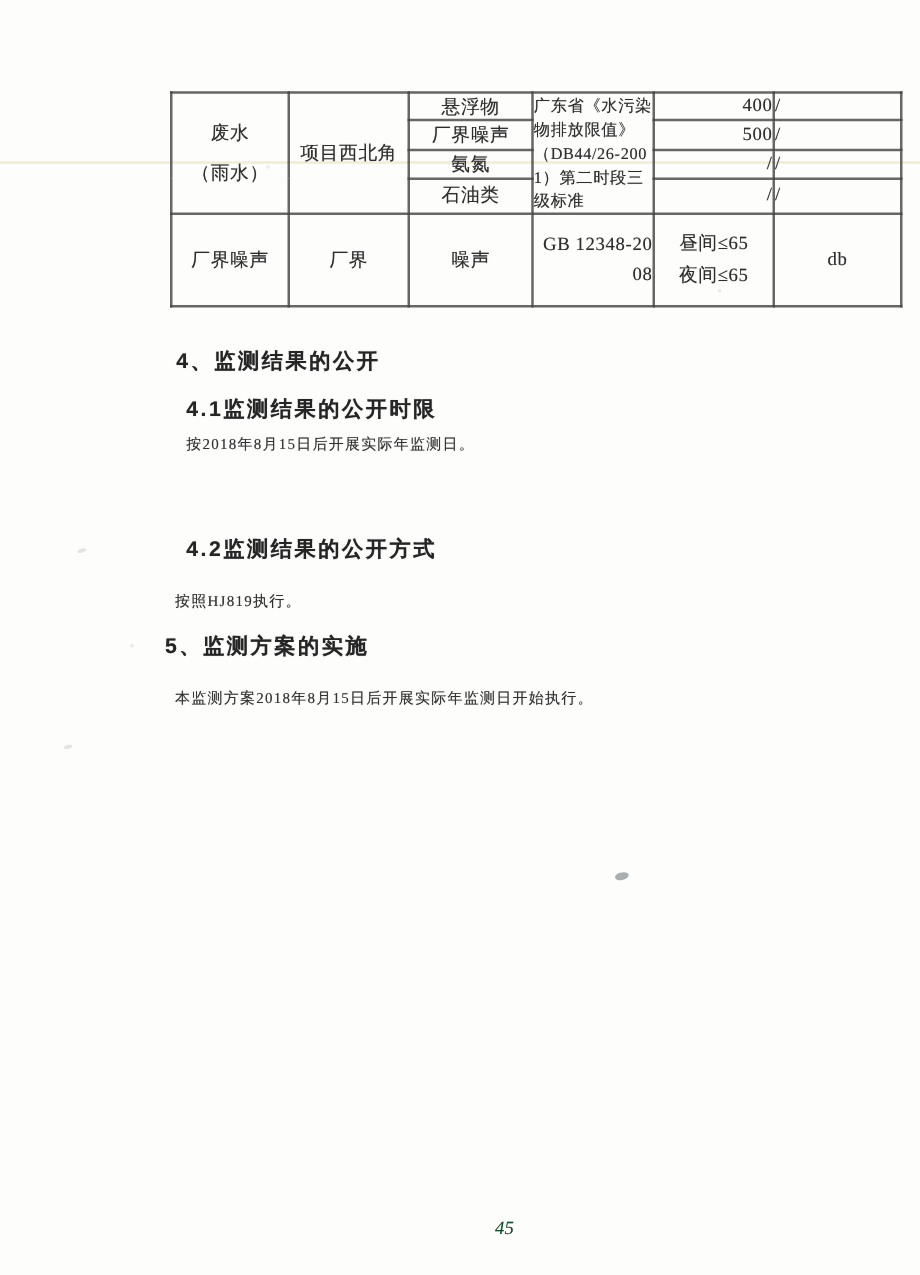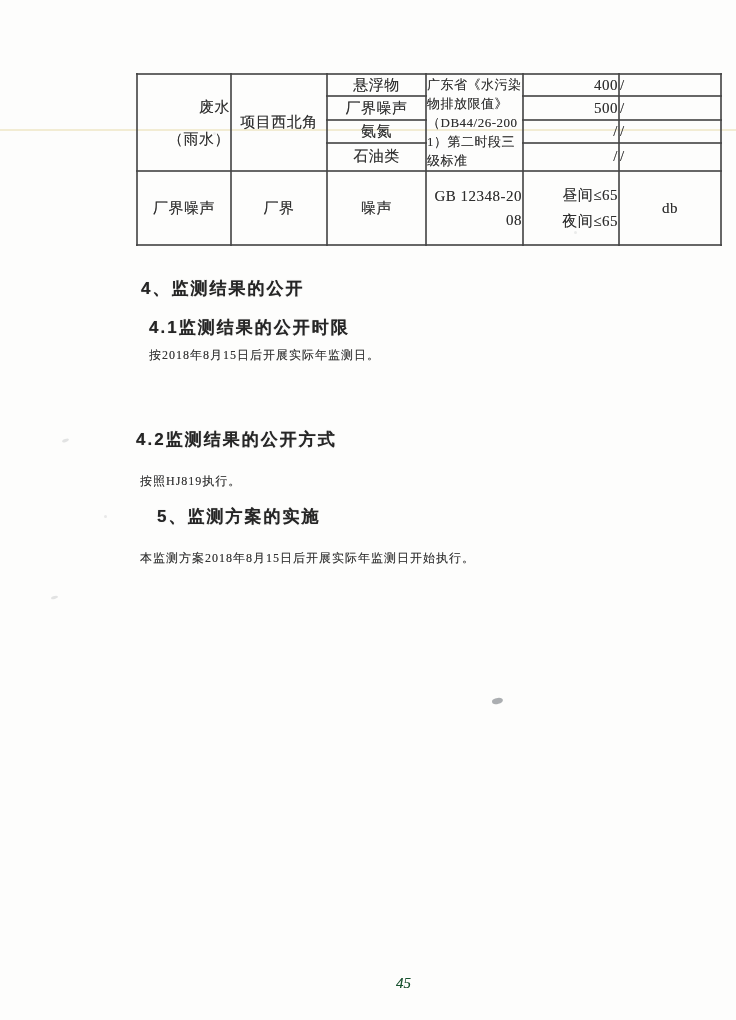--- a/index.html
+++ b/index.html
@@ -25,52 +25,52 @@
     vertical-align:middle;
     padding:0;
     text-shadow:0 0 0.6px rgba(60,60,60,0.5);
     letter-spacing:0.5px;
   }
   tr.rh1{height:21px}
   tr.rh2{height:23px}
   tr.rh3{height:21px}
   tr.rh4{height:27px}
   tr.rhn{height:74px}
-  td.cat{ text-align:right;padding-left:12px;line-height:32px;}
+  td.cat{ text-align:center;padding-left:12px;line-height:32px;}
   td.loc{ text-align:center;}
   td.pol{ text-align:center;}
   td.std{
     vertical-align:top;text-align:left;
     padding:3px 4px 0 6px;
     font-size:13px;line-height:19px;letter-spacing:0.3px;
     word-break:break-all;
   }
   td.lim{ text-align:right;padding-left:7px;}
   td.ex{  text-align:left;padding-left:13px;}
   td.nstd{vertical-align:top;text-align:right;padding:4px 2px 0 7px;line-height:24px;word-break:break-all;}
-  td.nlim{vertical-align:top;text-align:right;padding:4px 0 0 8px;line-height:26px;border-radius:13px;}
+  td.nlim{vertical-align:top;text-align:center;padding:4px 0 0 8px;line-height:26px;border-radius:13px;}
   td.unit{text-align:center;vertical-align:middle;padding-top:18px;}
   
   .sec{position:absolute;white-space:nowrap;}
   .sec.h{
     font-family:"Liberation Sans","DejaVu Sans",sans-serif;
     font-weight:bold;color:#252525;
     font-size:17px;letter-spacing:2px;
     text-shadow:0 0 0.7px rgba(40,40,40,0.55);
   }
   .sec.p{
     color:#333;font-size:12px;letter-spacing:1px;
     text-shadow:0 0 0.6px rgba(60,60,60,0.5);
   }
   .pos-h41 {left:141px;top:277px;}
   .pos-h411{left:149px;top:316px;}
   .pos-p1  {left:149px;top:347px;}
-  .pos-h42 {left:136px;top:428px;}
+  .pos-h42 {left:149px;top:428px;}
   .pos-p2  {left:140px;top:473px;}
-  .pos-h5  {left:157px;top:505px;}
+  .pos-h5  {left:132px;top:505px;}
   .pos-p3  {left:140px;top:550px;}
   .pagenum{
     position:absolute;left:396px;top:975px;width:28px;
     text-align:left;font-size:15px;color:#14532d;
     text-shadow:0 0 0.5px rgba(60,60,60,0.5);
     font-style:italic;
   }
   
   .scanline{
     position:absolute;left:0;top:129px;width:736px;height:2px;

